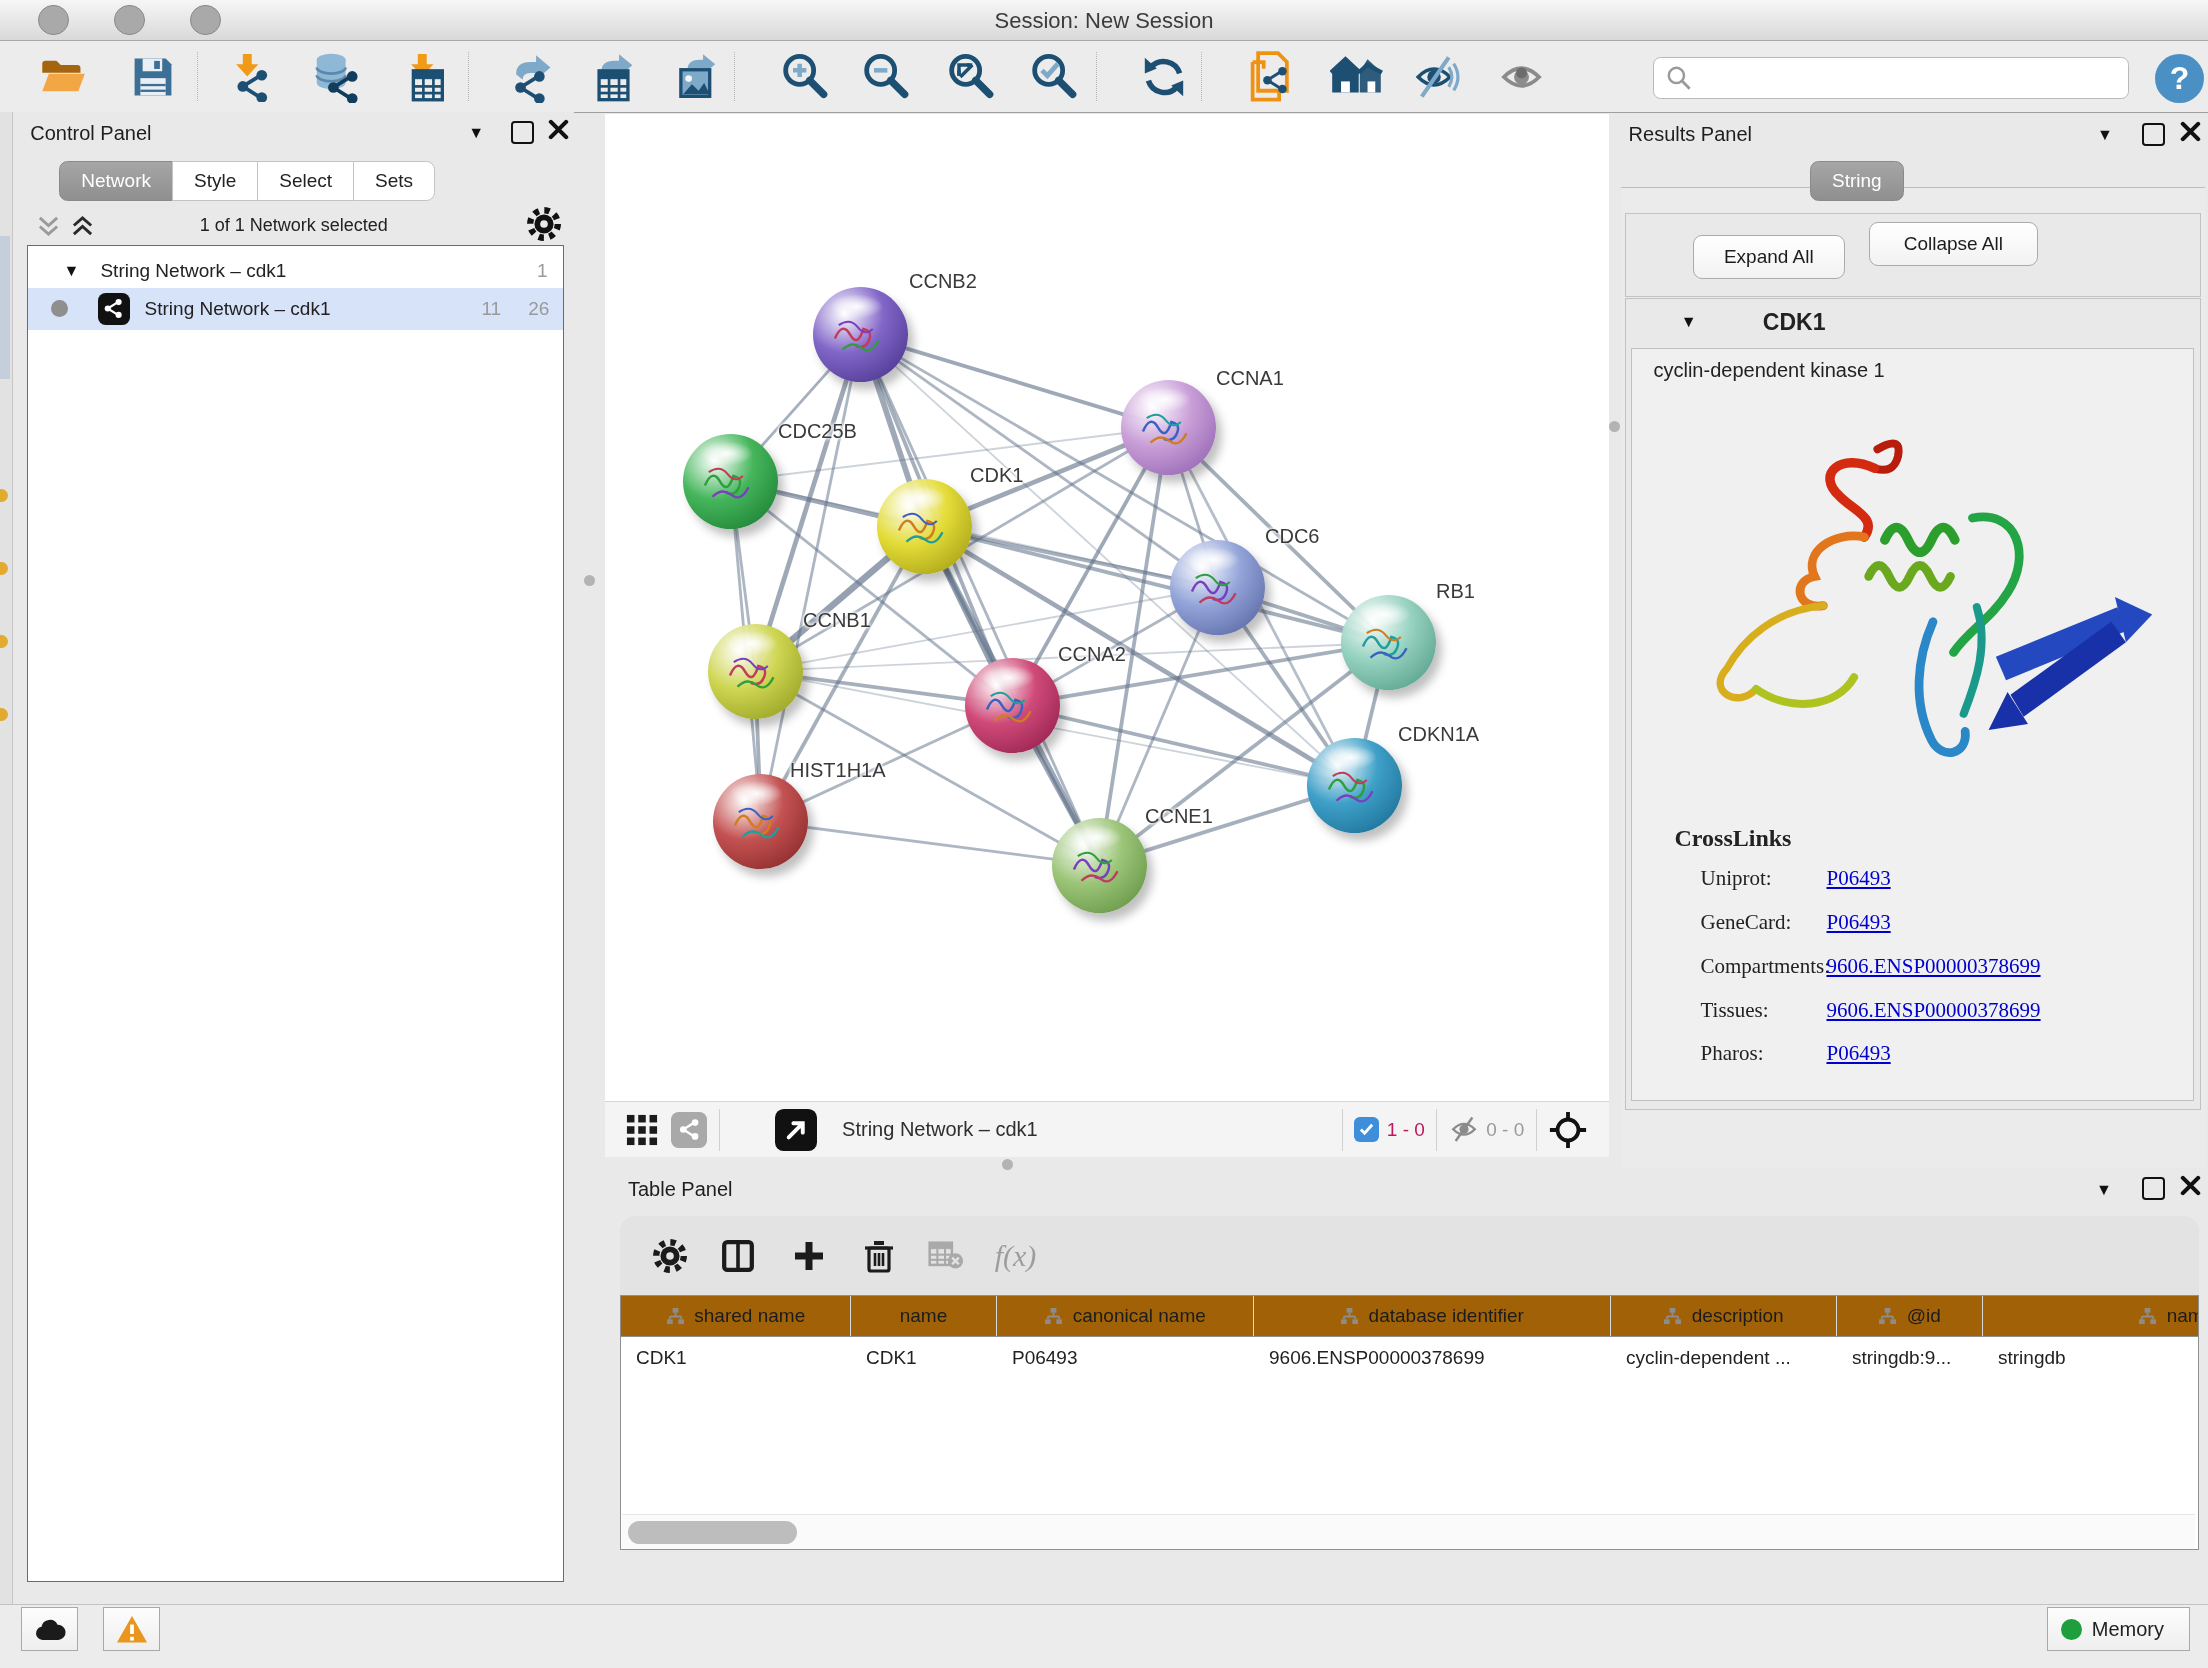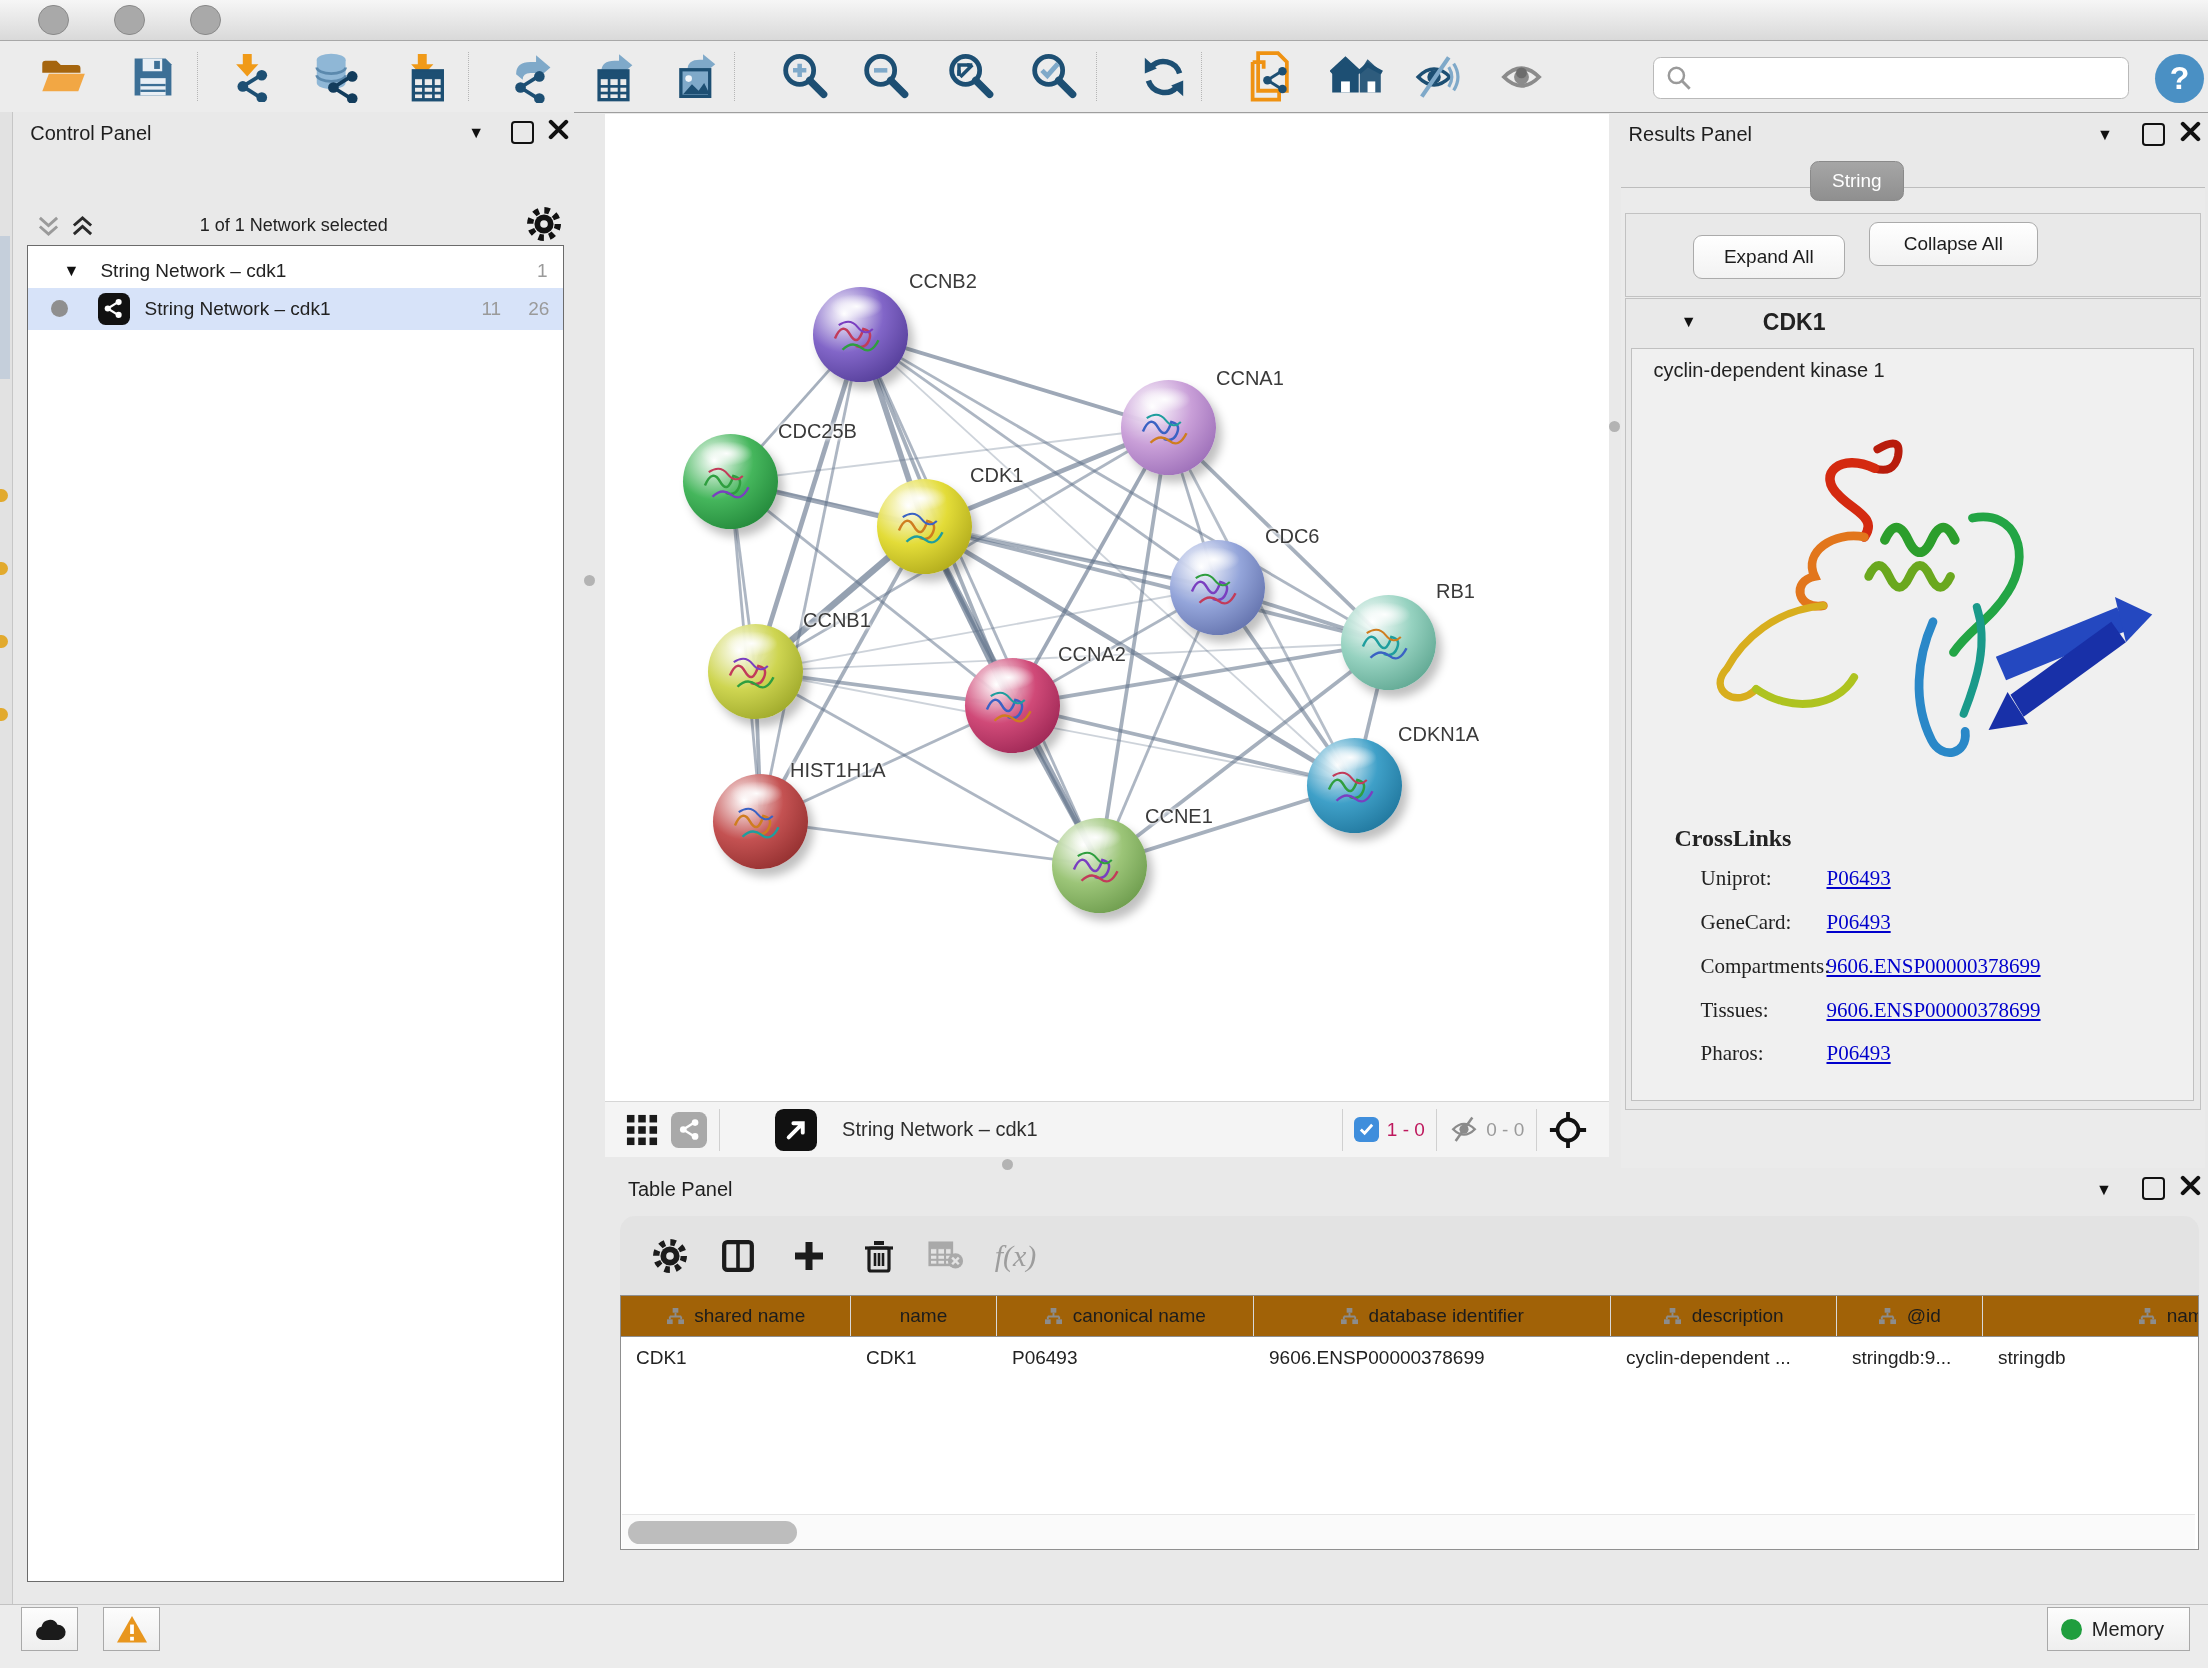--- a/index.html
+++ b/index.html
@@ -104,20 +104,21 @@
           <circle cx="14" cy="13" r="10.5" fill="none" stroke-width="3.6"></circle>
           <line x1="21.5" y1="20.5" x2="32" y2="31" stroke-width="5.5" stroke-linecap="round"></line>
         </g>
     </defs>
   </svg>
 
   <div class="abs titlebar">
     <div class="abs tl" style="left:38px"></div>
     <div class="abs tl" style="left:114px"></div>
     <div class="abs tl" style="left:190px"></div>
+    <div class="abs win-title">Session: New Session</div>
   </div>
 
   <div class="abs toolbar">
     <div class="abs tool" style="left:36px">
       <svg width="48" height="44" viewBox="0 0 44 40">
           <path d="M3 33 V8 q0-3 3-3 h10 l4 4 h15 q3 0 3 3 v4 H3z" fill="#a5650e"></path>
           <path d="M3 33 L9 17 h33 l-6 16 z" fill="#f2a744"></path>
         </svg>
     </div>
     <div class="abs tool" style="left:126px">
@@ -259,20 +260,26 @@
   </div>
 
   <div class="abs cpanel">
     <div class="abs ptitle" style="left:17px;top:9.5px">Control Panel</div>
     <div class="abs caret" style="left:455px;top:13.3px">▼</div>
     <div class="abs maxbox" style="left:498px;top:8.6px"></div>
     <div class="abs" style="left:535px;top:6.7px">
       <svg width="21" height="21" viewBox="0 0 22 22">
           <path d="M3 3 L19 19 M19 3 L3 19" stroke="#111" stroke-width="4.4" stroke-linecap="round"></path>
         </svg>
+    </div>
+    <div class="abs tabs" style="left:47px;top:49px">
+      <div class="tab first sel">Network</div>
+      <div class="tab">Style</div>
+      <div class="tab">Select</div>
+      <div class="tab last">Sets</div>
     </div>
     <div class="abs" style="left:23px;top:103px">
       <svg width="25" height="23" viewBox="0 0 26 24">
           <path d="M4 3 l9 8 9-8 M4 12 l9 8 9-8" stroke="#9a9a9a" stroke-width="3" fill="none"></path>
         </svg>
     </div>
     <div class="abs" style="left:57px;top:103px">
       <svg width="25" height="23" viewBox="0 0 26 24">
           <path d="M4 20 l9-8 9 8 M4 11 l9-8 9 8" stroke="#2a2a2a" stroke-width="3" fill="none"></path>
         </svg>

